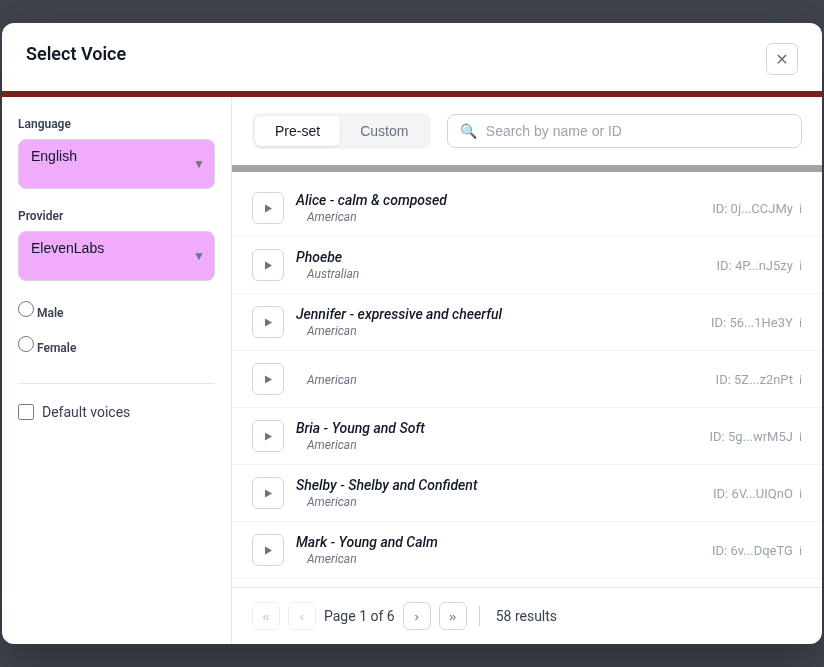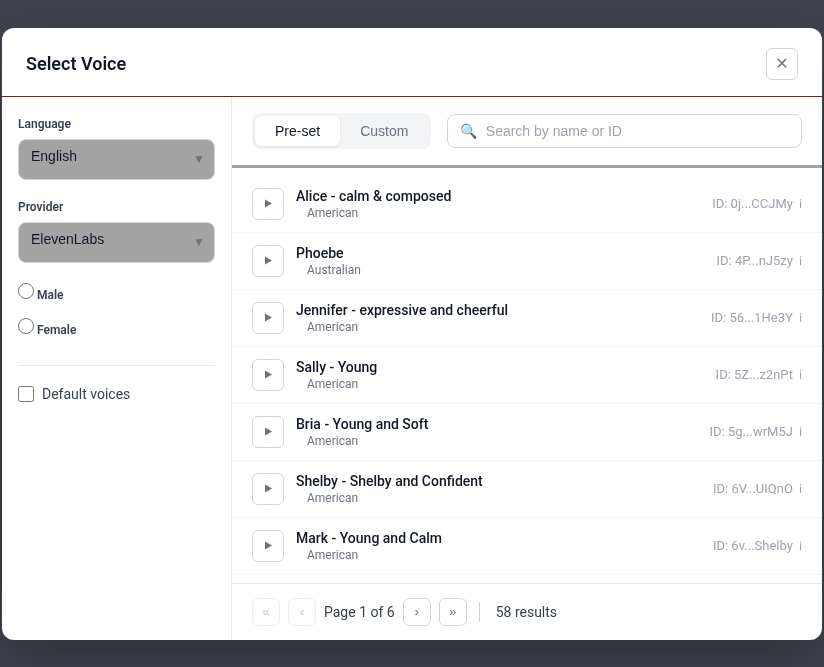--- a/index.html
+++ b/index.html
@@ -29,24 +29,24 @@
       width: 820px;
       max-height: 650px;
       box-shadow: 0 20px 60px rgba(0,0,0,0.3);
       display: flex;
       flex-direction: column;
       overflow: hidden;
     }
 
     .modal-header {
       display: flex;
-      align-items: center;
+      align-items: flex-start;
       justify-content: space-between;
       padding: 20px 24px 16px;
-      border-bottom: 1px solid #7f1d1d;
+      border-bottom: 6px solid #7f1d1d;
     }
 
     .modal-title {
       font-size: 18px;
       font-weight: 600;
       color: #111827;
     }
 
     .close-btn {
       width: 32px;
@@ -87,24 +87,24 @@
       display: block;
       margin-bottom: 8px;
     }
 
     .select-wrapper {
       position: relative;
     }
 
     .select-wrapper select {
       width: 100%;
-      padding: 8px 32px 15px 12px;
+      padding: 8px 32px 24px 12px;
       border: 1px solid #d1d5db;
       border-radius: 8px;
-      background: #a3a3a3;
+      background: #f0abfc;
       font-size: 14px;
       color: #111827;
       appearance: none;
       cursor: pointer;
     }
 
     .select-arrow {
       position: absolute;
       right: 10px;
       top: 50%;
@@ -160,21 +160,21 @@
       display: flex;
       flex-direction: column;
       overflow: hidden;
     }
 
     .main-toolbar {
       display: flex;
       align-items: center;
       gap: 16px;
       padding: 16px 20px;
-      border-bottom: 3px solid #a3a3a3;
+      border-bottom: 7px solid #a3a3a3;
     }
 
     .tab-group {
       display: flex;
       background: #f3f4f6;
       border-radius: 8px;
       padding: 3px;
     }
 
     .tab-btn {
@@ -248,20 +248,21 @@
       display: flex;
       align-items: center;
       justify-content: center;
       color: #6b7280;
       font-size: 13px;
       flex-shrink: 0;
     }
 
     .voice-info {
       flex: 1;
+      font-style: italic;
     }
 
     .voice-name {
       font-size: 14px;
       font-weight: 500;
       color: #111827;
     }
 
     .voice-tag {
       font-size: 12px;
@@ -448,21 +449,20 @@
         <span class="info-icon">ℹ</span>
       </div>
     </div>
           <div class="voice-item">
       <button class="play-btn">
         <svg width="13" height="13" viewBox="0 0 13 13" fill="none">
           <path d="M3 2.5L10 6.5L3 10.5V2.5Z" fill="#6b7280"></path>
         </svg>
       </button>
       <div class="voice-info">
-        <div class="voice-name">Sally - Young</div>
         <div class="voice-tag">American</div>
       </div>
       <div class="voice-id">
         <span>ID: 5Z...z2nPt</span>
         <span class="info-icon">ℹ</span>
       </div>
     </div>
           <div class="voice-item">
       <button class="play-btn">
         <svg width="13" height="13" viewBox="0 0 13 13" fill="none">
@@ -497,21 +497,21 @@
       <button class="play-btn">
         <svg width="13" height="13" viewBox="0 0 13 13" fill="none">
           <path d="M3 2.5L10 6.5L3 10.5V2.5Z" fill="#6b7280"></path>
         </svg>
       </button>
       <div class="voice-info">
         <div class="voice-name">Mark - Young and Calm</div>
         <div class="voice-tag">American</div>
       </div>
       <div class="voice-id">
-        <span>ID: 6v...Shelby</span>
+        <span>ID: 6v...DqeTG</span>
         <span class="info-icon">ℹ</span>
       </div>
     </div>
         </div>
 
       <div class="pagination">
         <button class="pagination-btn" disabled="">«</button>
         <button class="pagination-btn" disabled="">‹</button>
         <span>Page 1 of 6</span>
         <button class="pagination-btn">›</button>

